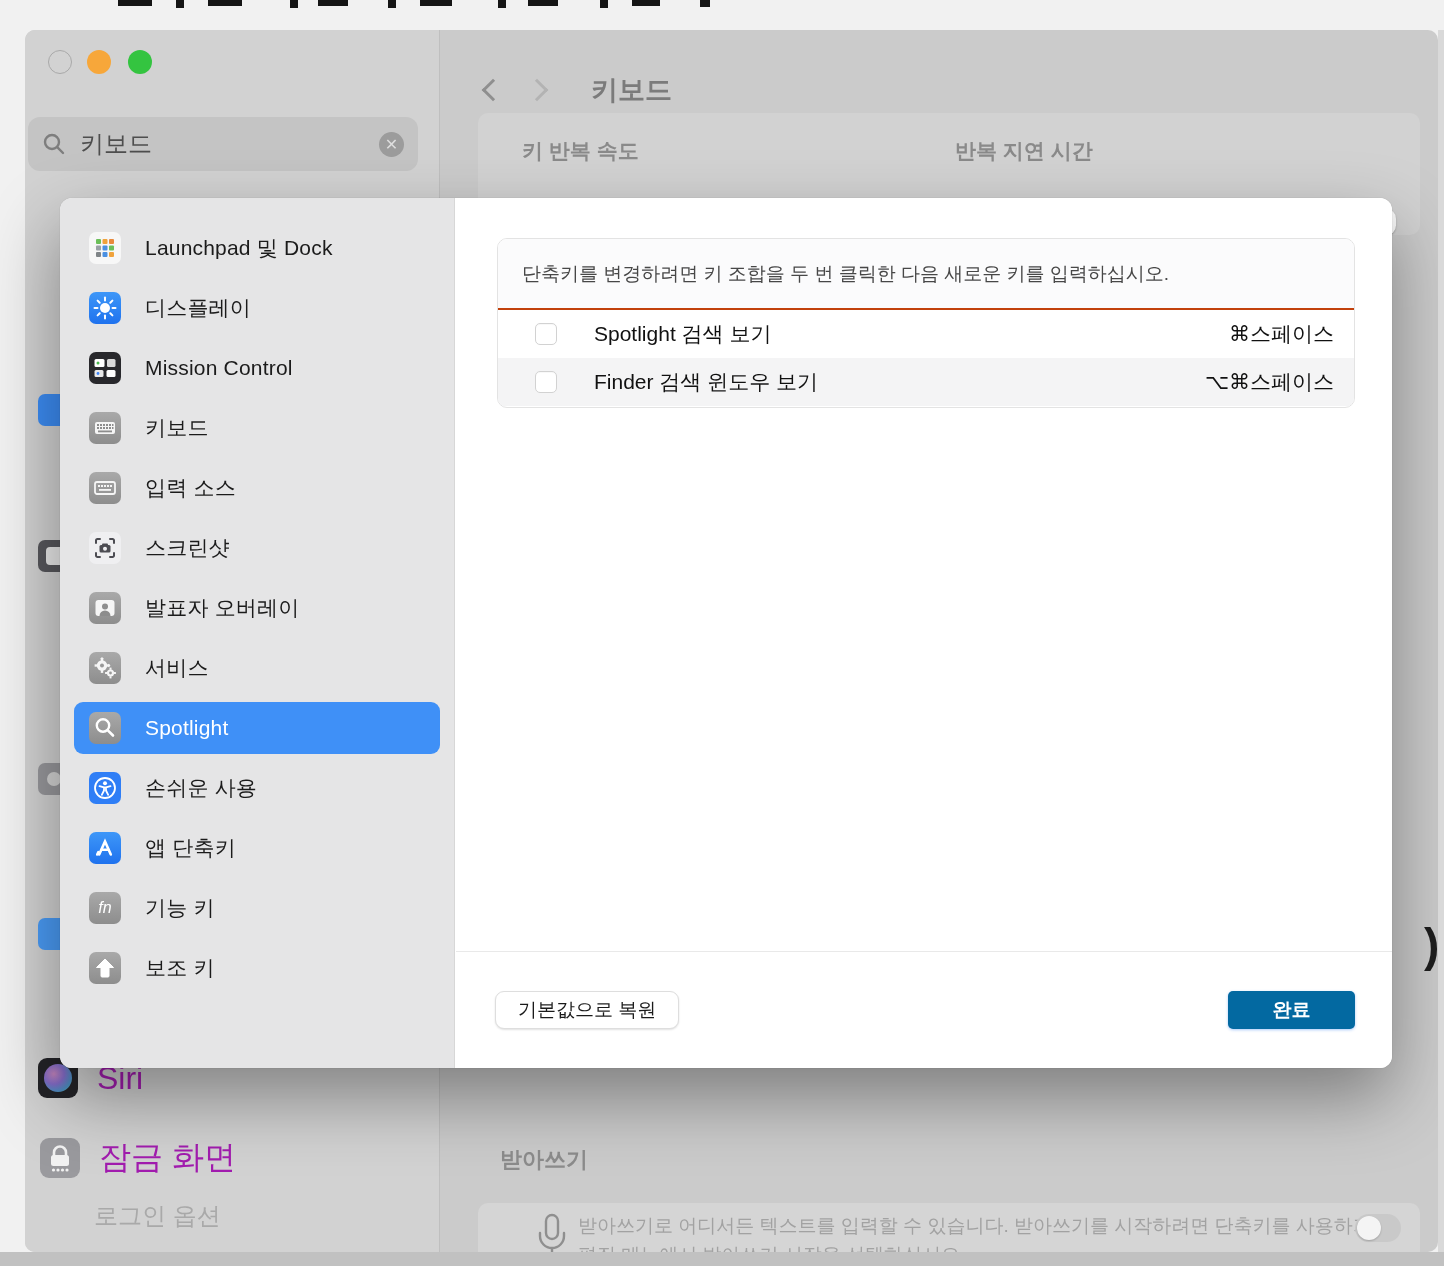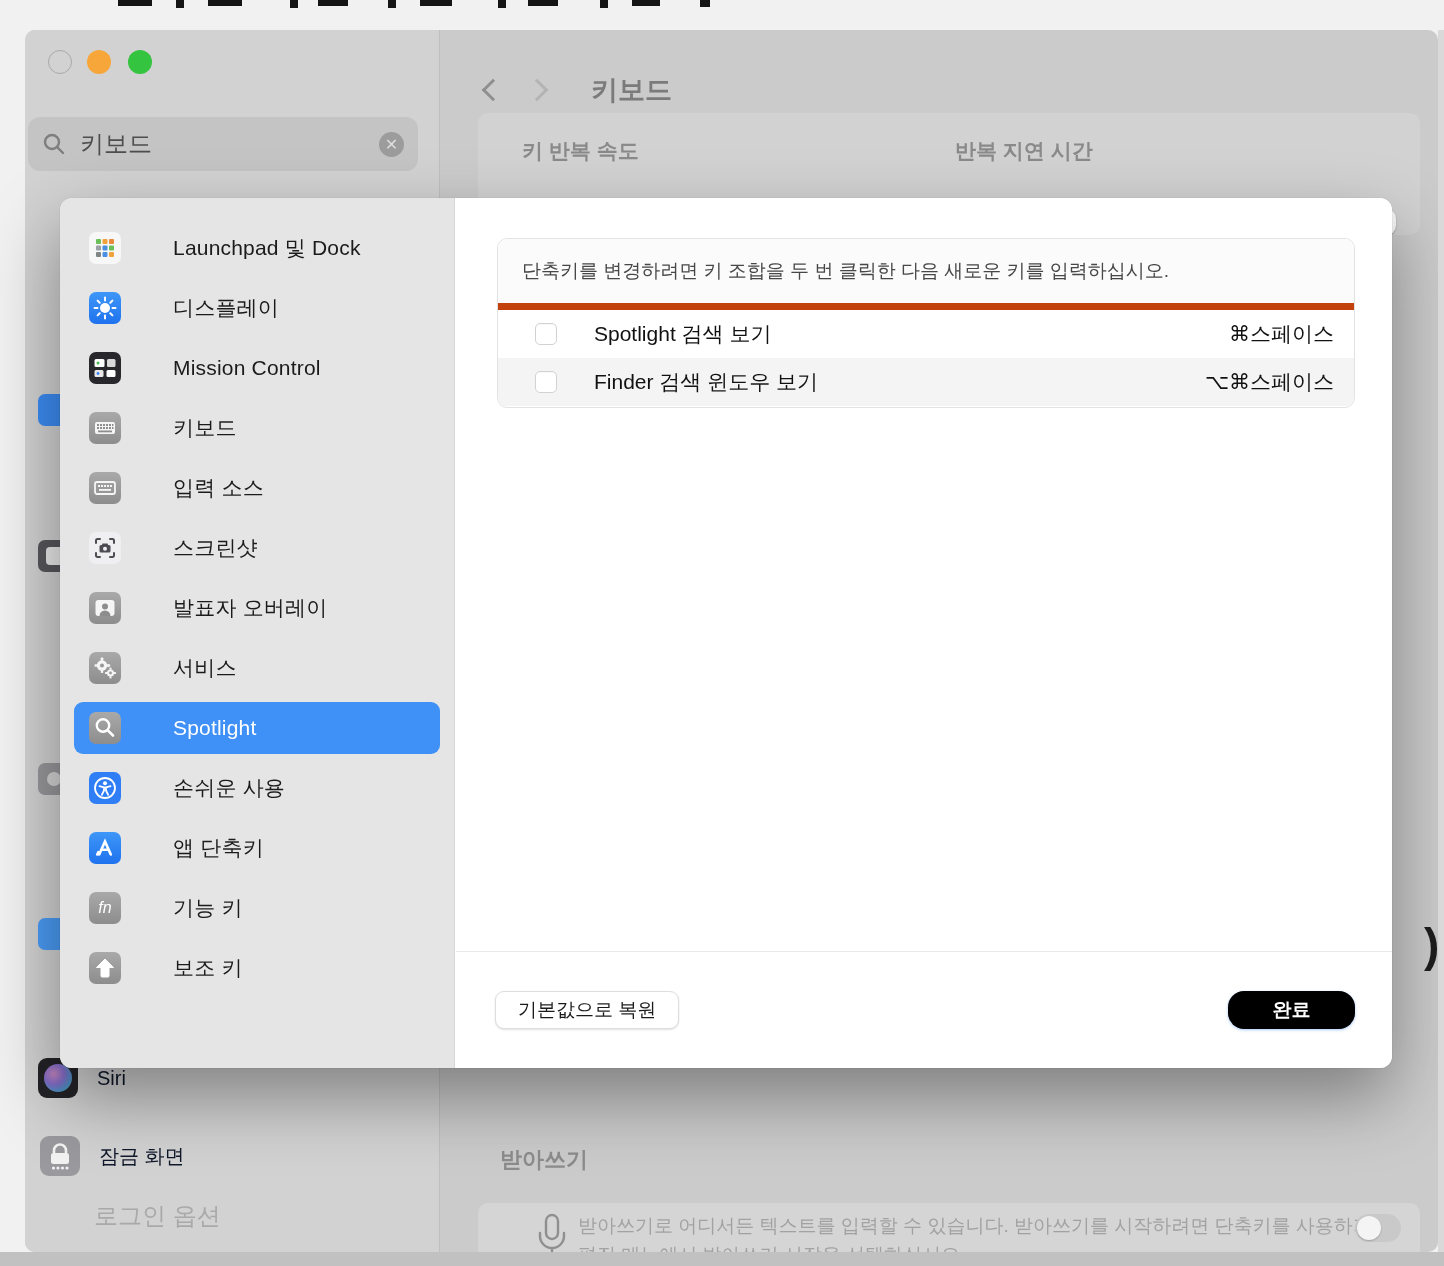--- a/index.html
+++ b/index.html
@@ -27,21 +27,21 @@
   .tl-max   { left:103px; background:#34c440; }
 
   .bg-search { position:absolute; left:3px; top:87px; width:390px; height:54px; border-radius:12px; background:#c4c4c4; display:flex; align-items:center; padding:0 14px; }
   .bg-search input { border:none; background:transparent; outline:none; font-size:24px; color:#4e4e4e; width:280px; margin-left:14px; font-family:inherit; }
   .search-clear { margin-left:auto; width:25px; height:25px; border-radius:50%; background:#9c9c9c; color:#dedede; font-size:16px; display:flex; align-items:center; justify-content:center; font-weight:700; }
 
   
   .peek { position:absolute; width:32px; height:32px; border-radius:7px; }
 
   .bg-side-item { position:absolute; display:flex; align-items:center; gap:19px; }
-  .bg-side-item .lbl { font-size:20px; color:#0f172a; }
+  .bg-side-item .lbl { font-size:32px; color:#a21caf; }
   .appicon40 { width:40px; height:40px; border-radius:9px; position:relative; flex:0 0 auto; }
   .siri-ic { background:#232327; }
   .siri-ic .orb { position:absolute; left:6px; top:6px; width:28px; height:28px; border-radius:50%;
     background:radial-gradient(circle at 35% 35%, #e79ae0 0%, #9b7ef0 40%, #58a7e8 70%, #63cfc4 100%); opacity:.8; }
   .lock-ic { background:#9a9a9e; }
 
   .bg-login { position:absolute; font-size:24px; color:#a9a9a9; }
 
   
   .bg-header { position:absolute; left:460px; top:42px; display:flex; align-items:center; gap:28px; }
@@ -61,43 +61,43 @@
   .toggle { position:absolute; left:877px; top:11px; width:46px; height:28px; border-radius:14px; background:#c9c9c9; }
   .toggle .knob { position:absolute; left:2px; top:2px; width:24px; height:24px; border-radius:50%; background:#f4f4f4; box-shadow:0 1px 2px rgba(0,0,0,.2); }
   .mic { position:absolute; left:57px; top:10px; }
 
   
   .sheet { position:absolute; left:60px; top:198px; width:1332px; height:870px; border-radius:12px; background:#fff;
     box-shadow:0 30px 70px rgba(0,0,0,.38), 0 0 1px rgba(0,0,0,.3); overflow:hidden; }
   .sheet-side { position:absolute; left:0; top:0; width:395px; height:870px; background:#e5e5e6; border-right:1px solid #d7d7d7; padding-top:24px; }
 
   .srow { margin:0 0 8px 14px; width:366px; height:52px; border-radius:9px; display:flex; align-items:center; padding-left:15px; gap:24px; }
-  .srow .slbl { font-size:21px; color:#1b1b1b; letter-spacing:.2px;margin-left:28px; }
+  .srow .slbl { font-size:21px; color:#1b1b1b; letter-spacing:.2px; }
   .srow.sel { background:#3f90f7; }
   .srow.sel .slbl { color:#fff; }
 
   .icn { width:32px; height:32px; border-radius:7px; flex:0 0 auto; position:relative; overflow:hidden; }
   .g-gray { background:linear-gradient(180deg,#a9a9a9,#8d8d8d);font-style:italic; }
   .g-blue { background:linear-gradient(180deg,#3e97f8,#1f72ee); }
   .fn-txt { position:absolute; inset:0; display:flex; align-items:center; justify-content:center; color:#fff; font-size:16px; }
 
   
   .sheet-main { position:absolute; left:396px; top:0; width:936px; height:870px; background:#fff; }
   .panel { position:absolute; left:41px; top:40px; width:858px; height:170px; border:1px solid #e3e3e3; border-radius:10px; overflow:hidden; }
-  .panel-instr { height:71px; background:#fbfbfc; border-bottom:7px solid #c2410c; display:flex; align-items:center; padding:0 24px; font-size:19px; color:#474747; }
+  .panel-instr { height:71px; background:#fbfbfc; border-bottom:2px solid #c2410c; display:flex; align-items:center; padding:0 24px; font-size:19px; color:#474747; }
   .sc-row { height:48px; display:flex; align-items:center; padding:0 20px 0 37px; }
   .sc-row.alt { background:#f4f4f5;justify-content:space-between; }
   .cbox { width:22px; height:22px; border-radius:5px; border:1px solid #d2d2d2; background:#fff; box-shadow:inset 0 1px 1px rgba(0,0,0,.03); flex:0 0 auto; }
   .sc-label { margin-left:37px; font-size:21px; color:#111; }
   .sc-keys { margin-left:auto; font-size:21px; color:#111; }
 
   .sheet-sep { position:absolute; left:0; right:0; top:753px; height:1px; background:#e9e9e9; }
   .btn-restore { position:absolute; left:39px; top:793px; height:38px; padding:0 22px; border-radius:9px; background:#fff;
     border:1px solid #dedede; box-shadow:0 1px 2px rgba(0,0,0,.12); font-size:19px; color:#1a1a1a; display:flex; align-items:center; }
-  .btn-done { position:absolute; left:772px; top:793px; width:127px; height:38px; border-radius:16px; background:#000000;
+  .btn-done { position:absolute; left:772px; top:793px; width:127px; height:38px; border-radius:5px; background:#0369a1;
     color:#fff; font-size:19px; font-weight:600; display:flex; align-items:center; justify-content:center; box-shadow:0 1px 3px rgba(46,124,246,.4); }
 </style>
 </head>
 <body>
 
 <div id="stage">
 
   <div>
     <div class="topmark" style="left:118px;width:34px;height:6px"></div>
     <div class="topmark" style="left:176px;width:8px;height:8px"></div>

